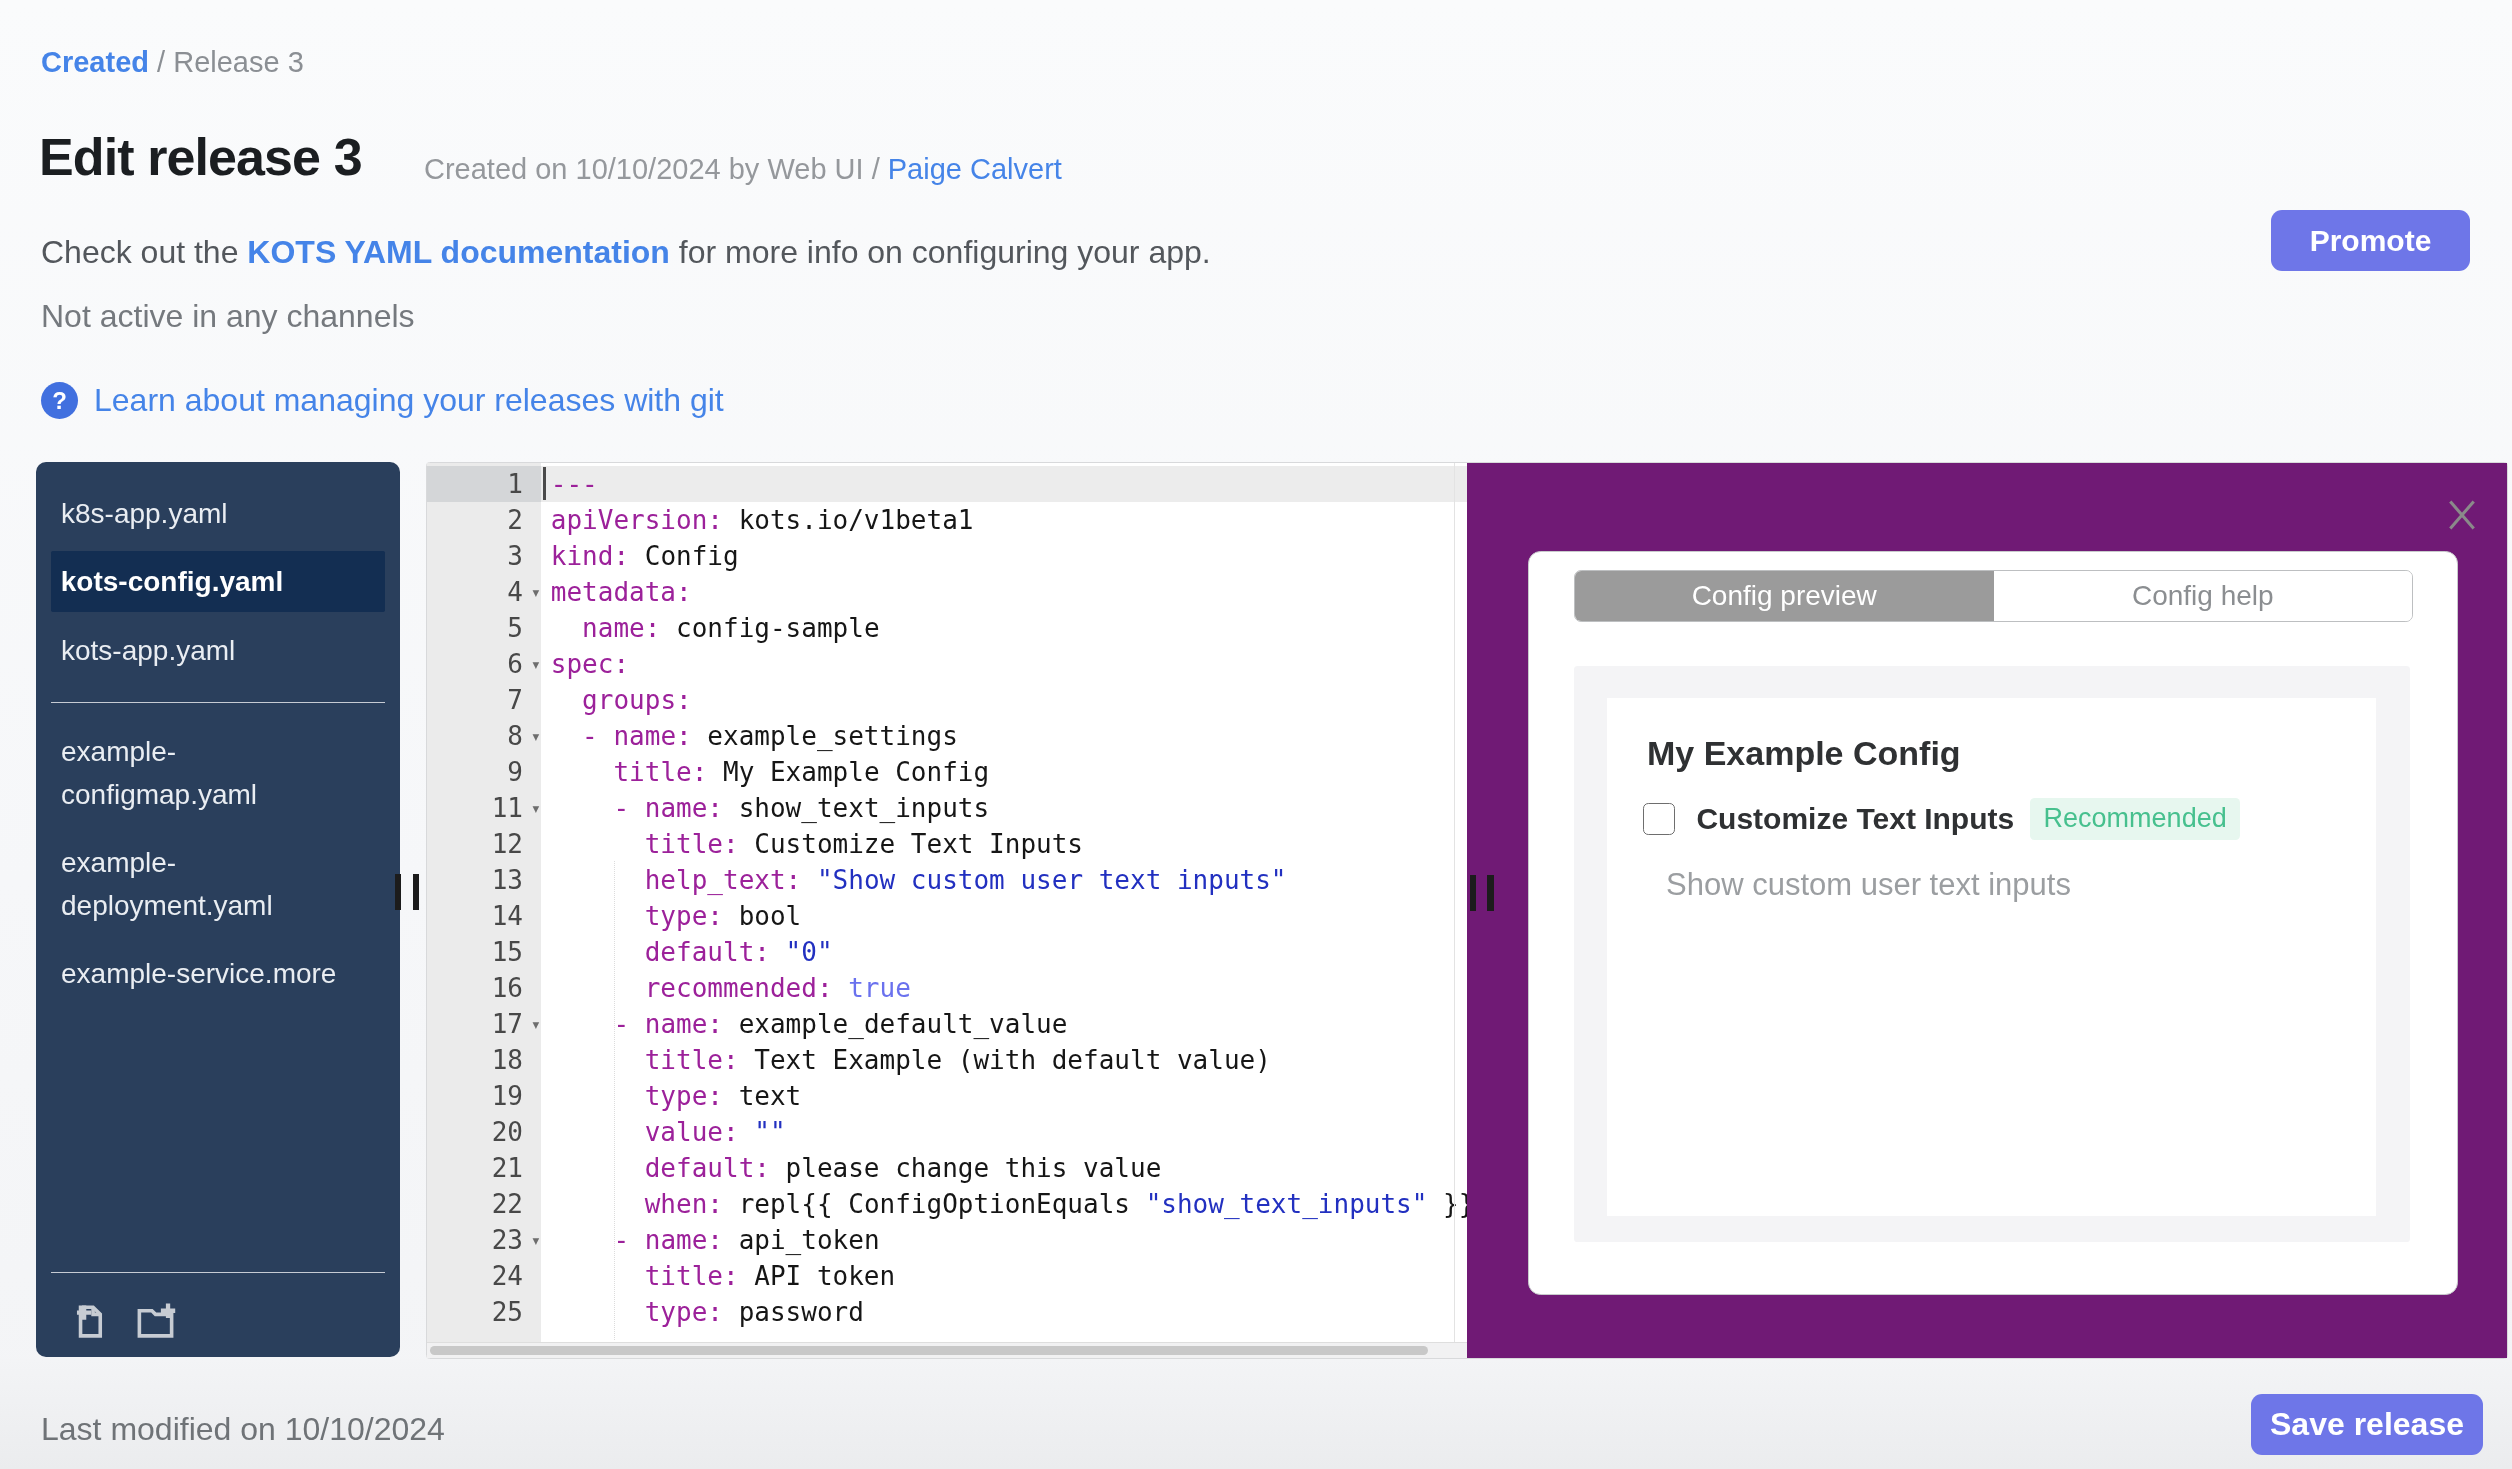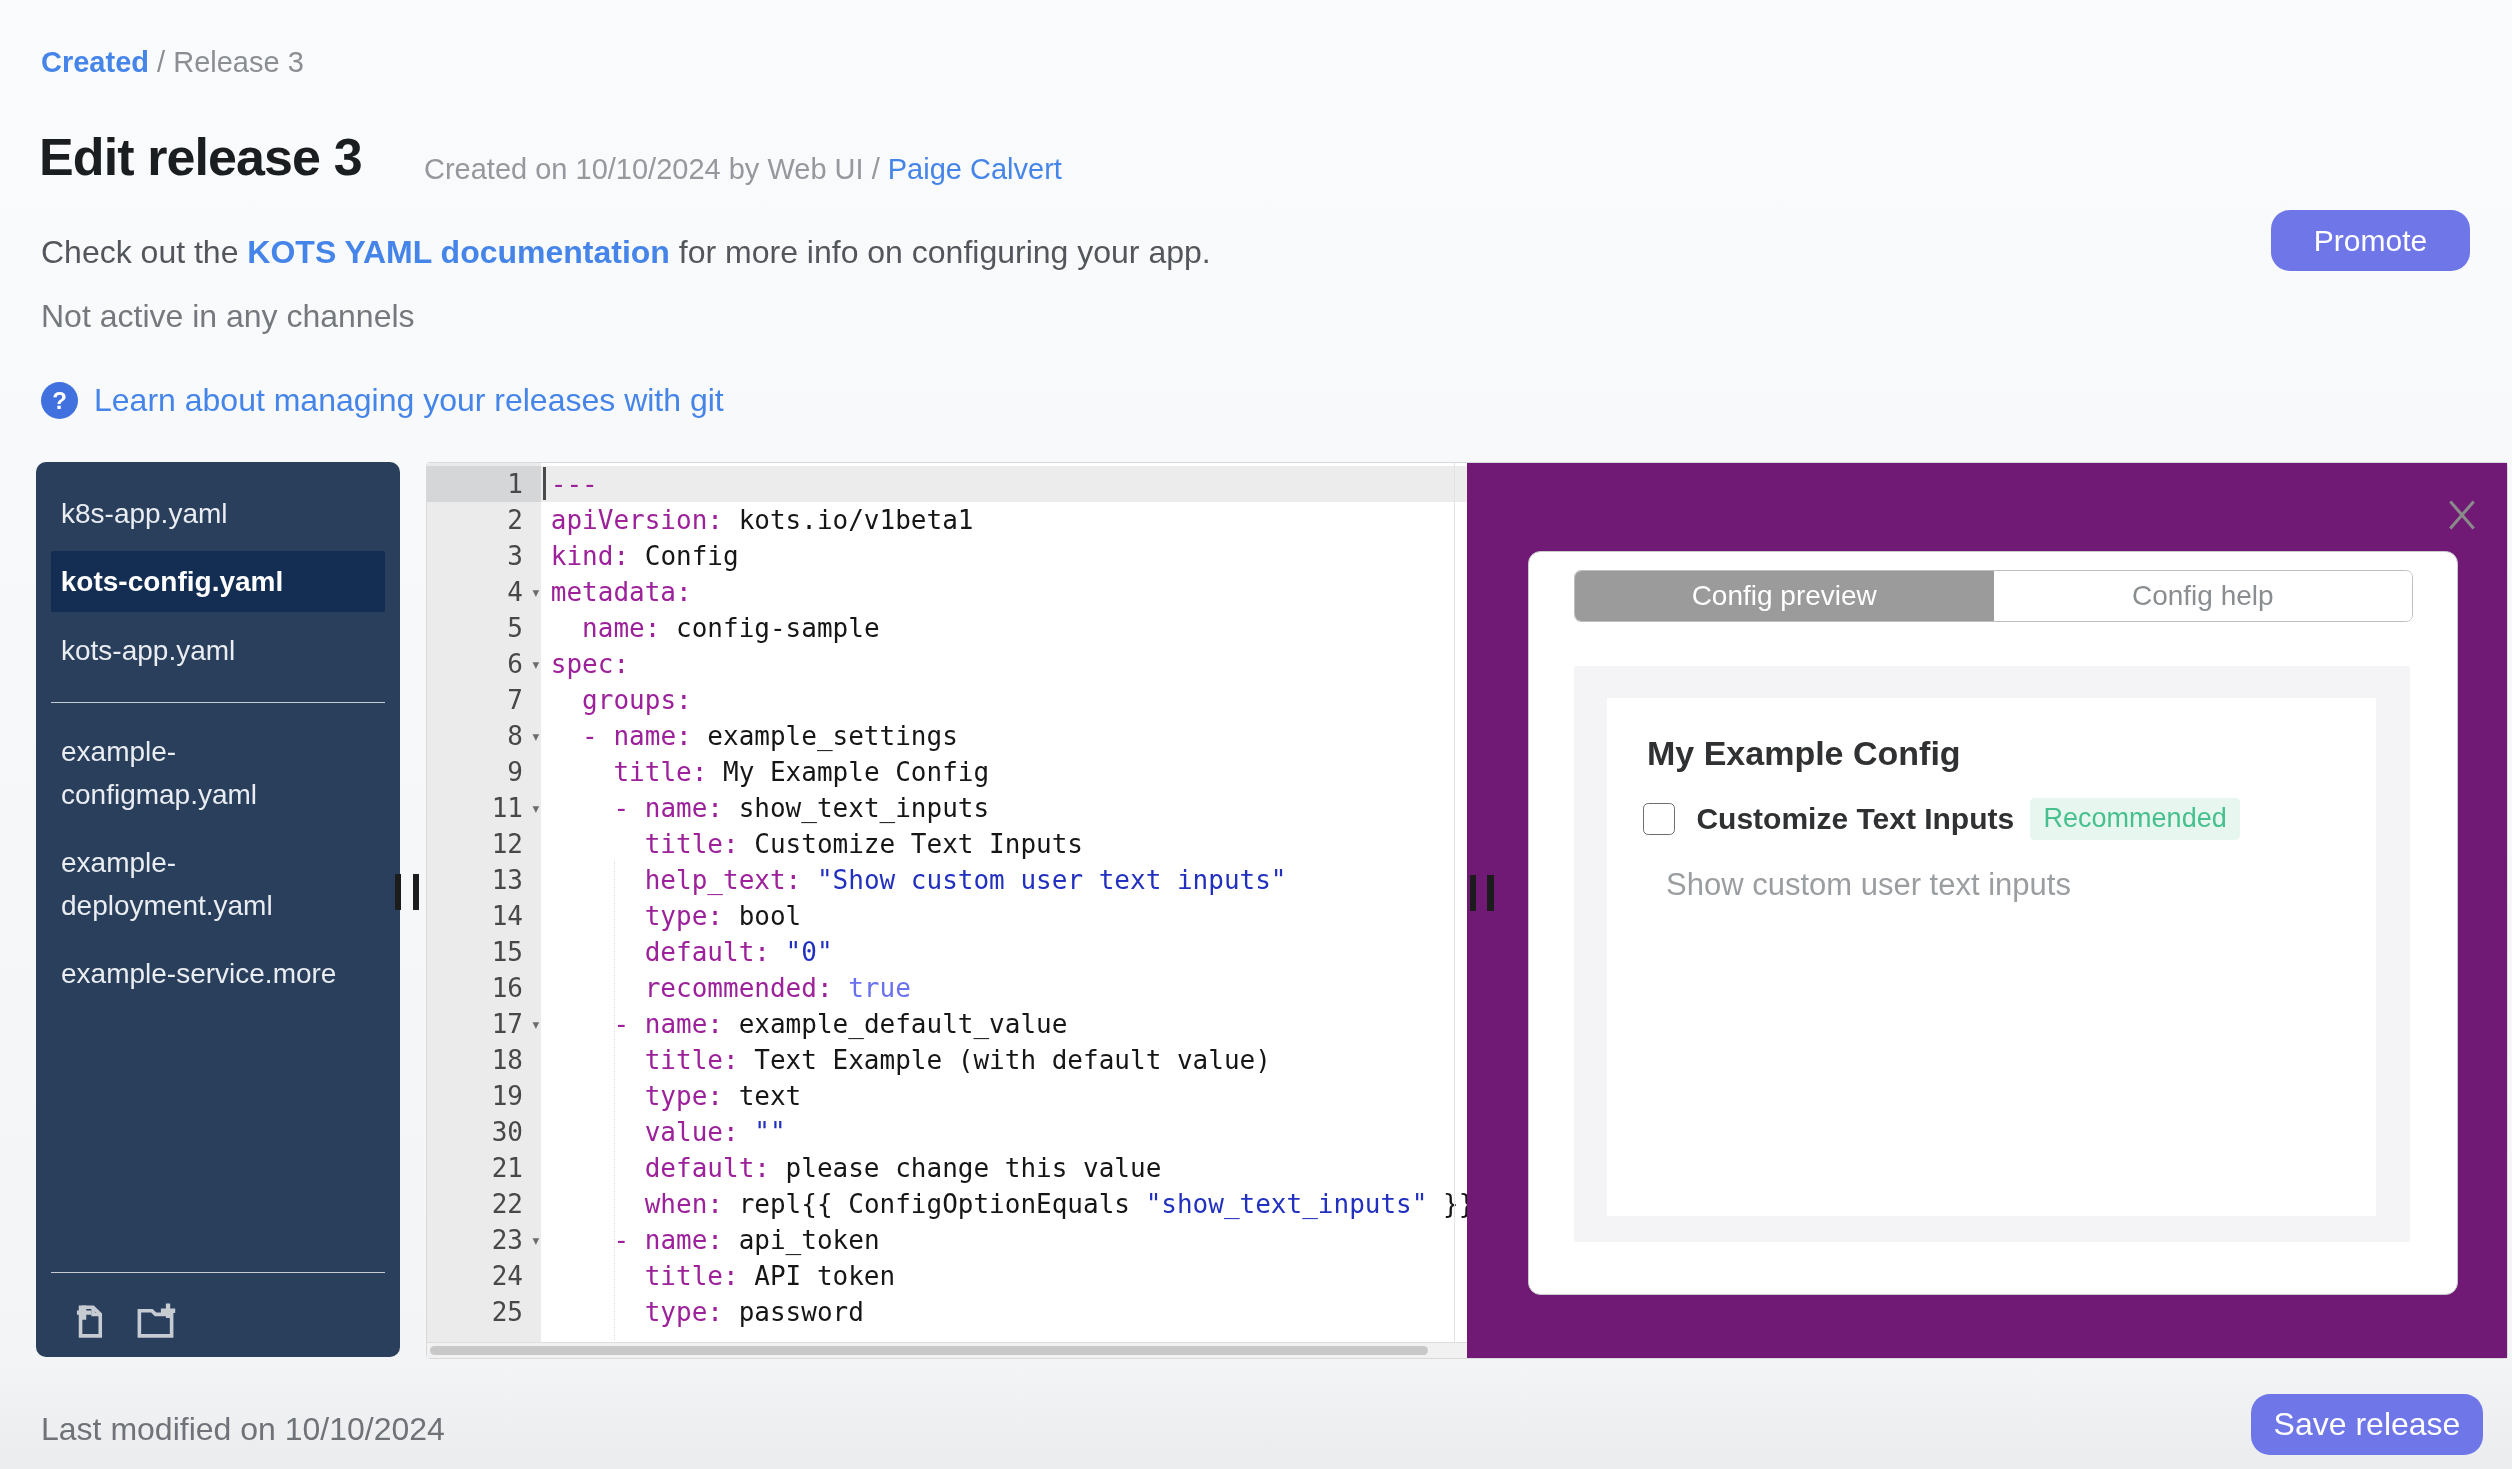--- a/index.html
+++ b/index.html
@@ -18,21 +18,21 @@
   .page-title{left:39px;top:127px;font-size:52px;font-weight:bold;color:#1b1e21;letter-spacing:-0.9px;}
   .created{left:424px;top:153px;font-size:29px;color:#95989c;}
   .created .link{font-weight:500;}
   .doc-line{left:41px;top:234px;font-size:32px;color:#53575c;}
   .doc-line .link{font-weight:700;}
   .not-active{left:41px;top:298px;font-size:32px;color:#75797e;}
   .git-row{left:41px;top:382px;display:flex;align-items:center;gap:16px;}
   .q-icon{width:37px;height:37px;border-radius:50%;background:#4170df;color:#fff;
     font-size:24px;font-weight:bold;display:flex;align-items:center;justify-content:center;}
   .git-link{font-size:32px;color:var(--link);}
-  .btn{background:var(--accent);color:#fff;font-weight:normal;border:none;border-radius:19px;
+  .btn{background:var(--accent);color:#fff;font-weight:bold;border:none;border-radius:11px;
     display:flex;align-items:center;justify-content:center;cursor:pointer;}
   .promote{left:2271px;top:210px;width:199px;height:61px;font-size:30px;}
   
   .sidebar{left:36px;top:462px;width:364px;height:895px;background:var(--navy);border-radius:10px;}
   .file-list{padding-top:21.4px;}
   .file-item{margin:0 0 7.1px 0;padding:9px 18px 9px 25px;font-size:28px;line-height:43px;
     color:#e9edf2;cursor:pointer;}
   .file-item.selected{background:var(--navy-sel);color:#fff;font-weight:bold;
     margin-left:15px;margin-right:15px;padding-left:9.8px;border-radius:1.8px;}
   .file-line{display:block;}
@@ -174,21 +174,21 @@
         <div class="ed-row"><div class="gut">9</div><div class="code"><span class="tk-plain">    </span><span class="tk-key">title:</span><span class="tk-plain"> My Example Config</span></div></div>
         <div class="ed-row"><div class="gut">11<span class="fold">▾</span></div><div class="code"><span class="tk-plain">    </span><span class="tk-key">- name:</span><span class="tk-plain"> show_text_inputs</span></div></div>
         <div class="ed-row"><div class="gut">12</div><div class="code"><span class="tk-plain">      </span><span class="tk-key">title:</span><span class="tk-plain"> Customize Text Inputs</span></div></div>
         <div class="ed-row"><div class="gut">13</div><div class="code"><span class="tk-plain">      </span><span class="tk-key">help_text:</span><span class="tk-plain"> </span><span class="tk-str">"Show custom user text inputs"</span></div></div>
         <div class="ed-row"><div class="gut">14</div><div class="code"><span class="tk-plain">      </span><span class="tk-key">type:</span><span class="tk-plain"> bool</span></div></div>
         <div class="ed-row"><div class="gut">15</div><div class="code"><span class="tk-plain">      </span><span class="tk-key">default:</span><span class="tk-plain"> </span><span class="tk-str">"0"</span></div></div>
         <div class="ed-row"><div class="gut">16</div><div class="code"><span class="tk-plain">      </span><span class="tk-key">recommended:</span><span class="tk-plain"> </span><span class="tk-bool">true</span></div></div>
         <div class="ed-row"><div class="gut">17<span class="fold">▾</span></div><div class="code"><span class="tk-plain">    </span><span class="tk-key">- name:</span><span class="tk-plain"> example_default_value</span></div></div>
         <div class="ed-row"><div class="gut">18</div><div class="code"><span class="tk-plain">      </span><span class="tk-key">title:</span><span class="tk-plain"> Text Example (with default value)</span></div></div>
         <div class="ed-row"><div class="gut">19</div><div class="code"><span class="tk-plain">      </span><span class="tk-key">type:</span><span class="tk-plain"> text</span></div></div>
-        <div class="ed-row"><div class="gut">30</div><div class="code"><span class="tk-plain">      </span><span class="tk-key">value:</span><span class="tk-plain"> </span><span class="tk-str">""</span></div></div>
+        <div class="ed-row"><div class="gut">20</div><div class="code"><span class="tk-plain">      </span><span class="tk-key">value:</span><span class="tk-plain"> </span><span class="tk-str">""</span></div></div>
         <div class="ed-row"><div class="gut">21</div><div class="code"><span class="tk-plain">      </span><span class="tk-key">default:</span><span class="tk-plain"> please change this value</span></div></div>
         <div class="ed-row"><div class="gut">22</div><div class="code"><span class="tk-plain">      </span><span class="tk-key">when:</span><span class="tk-plain"> repl{{ ConfigOptionEquals </span><span class="tk-str">"show_text_inputs"</span><span class="tk-plain"> }}</span></div></div>
         <div class="ed-row"><div class="gut">23<span class="fold">▾</span></div><div class="code"><span class="tk-plain">    </span><span class="tk-key">- name:</span><span class="tk-plain"> api_token</span></div></div>
         <div class="ed-row"><div class="gut">24</div><div class="code"><span class="tk-plain">      </span><span class="tk-key">title:</span><span class="tk-plain"> API token</span></div></div>
         <div class="ed-row"><div class="gut">25</div><div class="code"><span class="tk-plain">      </span><span class="tk-key">type:</span><span class="tk-plain"> password</span></div></div>
       </div>
     <div class="indent-guide"></div>
     <div class="cursor"></div>
     <div class="vscroll-line"></div>
     <div class="hscroll">

